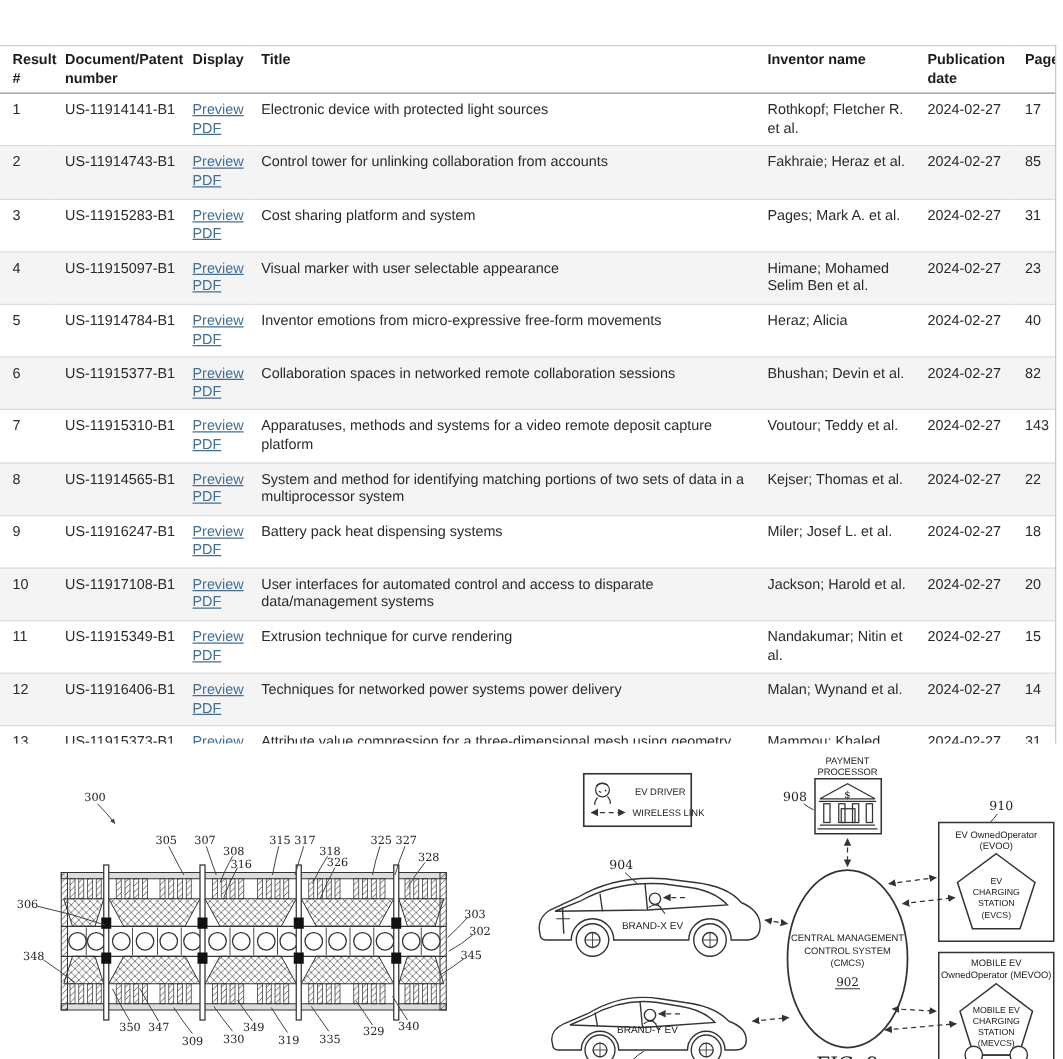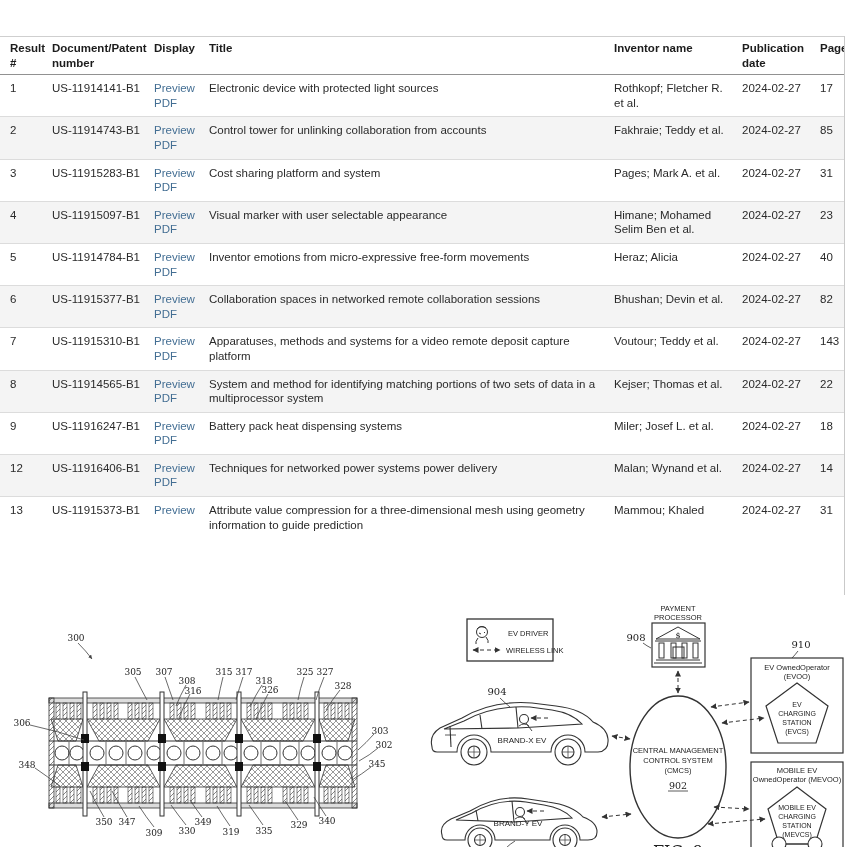--- a/index.html
+++ b/index.html
@@ -6,21 +6,21 @@
   #page{position:relative;width:850px;height:847px;background:#fff;overflow:hidden;
         font-family:"Liberation Sans",sans-serif;color:#2a2a2a;margin-top:36px;}
   
   #tablewrap{position:absolute;left:0;top:0;width:844px;height:559px;overflow:hidden;
              border-right:1px solid #c9c9c9;}
   table.results{border-collapse:collapse;table-layout:fixed;width:844px;font-size:11.5px;line-height:1.27;}
   table.results th{font-weight:bold;color:#1c1c1c;text-align:left;vertical-align:top;
                    padding:4px 2px 4px 10px;border-top:1px solid #cfcfcf;border-bottom:1px solid #919191;}
   table.results td{vertical-align:top;padding:6px 2px 6px 10px;border-top:1px solid #dcdcdc;}
   table.results tr.stripe td{background:#f4f4f4;}
-  a.lnk{color:#436e93;display:inline-block;cursor:pointer;}
+  a.lnk{color:#436e93;text-decoration:underline;display:inline-block;cursor:pointer;}
   .linkstack a{display:block;}
   
   #figs{position:absolute;left:0;top:559px;width:850px;height:288px;background:#fff;}
   svg text{font-family:"DejaVu Serif",serif;fill:#222;}
   .ui-t{font-family:"Liberation Sans",sans-serif;}
   .dash{stroke:#333;stroke-width:1;fill:none;stroke-dasharray:4 3;}
   .sol{stroke:#333;fill:none;}
 </style>
 </head>
 <body>
@@ -63,21 +63,21 @@
       <td class="c-pages">17</td>
     </tr>
           <tr class="stripe">
       <td class="c-num">2</td>
       <td class="c-doc">US-11914743-B1</td>
       <td class="linkstack">
         <a class="lnk">Preview</a>
         <a class="lnk">PDF</a>
       </td>
       <td class="c-title">Control tower for unlinking collaboration from accounts</td>
-      <td class="c-inv">Fakhraie; Teddy et al.</td>
+      <td class="c-inv">Fakhraie; Heraz et al.</td>
       <td class="c-date">2024-02-27</td>
       <td class="c-pages">85</td>
     </tr>
           <tr>
       <td class="c-num">3</td>
       <td class="c-doc">US-11915283-B1</td>
       <td class="linkstack">
         <a class="lnk">Preview</a>
         <a class="lnk">PDF</a>
       </td>
@@ -150,20 +150,44 @@
       <td class="c-num">9</td>
       <td class="c-doc">US-11916247-B1</td>
       <td class="linkstack">
         <a class="lnk">Preview</a>
         <a class="lnk">PDF</a>
       </td>
       <td class="c-title">Battery pack heat dispensing systems</td>
       <td class="c-inv">Miler; Josef L. et al.</td>
       <td class="c-date">2024-02-27</td>
       <td class="c-pages">18</td>
+    </tr>
+          <tr class="stripe">
+      <td class="c-num">10</td>
+      <td class="c-doc">US-11917108-B1</td>
+      <td class="linkstack">
+        <a class="lnk">Preview</a>
+        <a class="lnk">PDF</a>
+      </td>
+      <td class="c-title">User interfaces for automated control and access to disparate data/management systems</td>
+      <td class="c-inv">Jackson; Harold et al.</td>
+      <td class="c-date">2024-02-27</td>
+      <td class="c-pages">20</td>
+    </tr>
+          <tr>
+      <td class="c-num">11</td>
+      <td class="c-doc">US-11915349-B1</td>
+      <td class="linkstack">
+        <a class="lnk">Preview</a>
+        <a class="lnk">PDF</a>
+      </td>
+      <td class="c-title">Extrusion technique for curve rendering</td>
+      <td class="c-inv">Nandakumar; Nitin et al.</td>
+      <td class="c-date">2024-02-27</td>
+      <td class="c-pages">15</td>
     </tr>
           <tr class="stripe">
       <td class="c-num">12</td>
       <td class="c-doc">US-11916406-B1</td>
       <td class="linkstack">
         <a class="lnk">Preview</a>
         <a class="lnk">PDF</a>
       </td>
       <td class="c-title">Techniques for networked power systems power delivery</td>
       <td class="c-inv">Malan; Wynand et al.</td>

